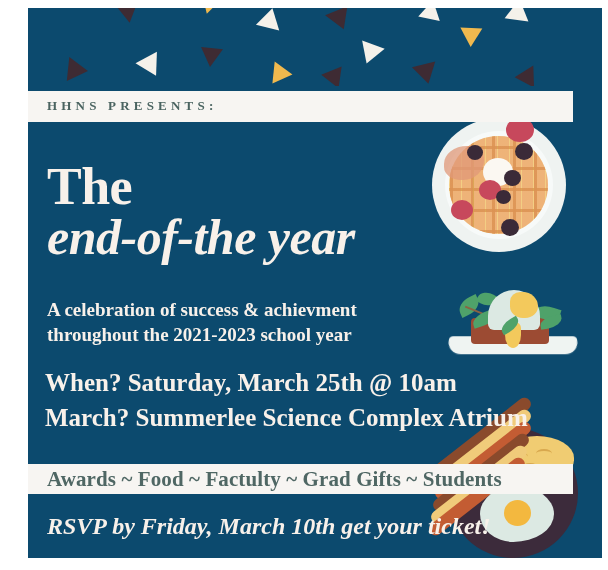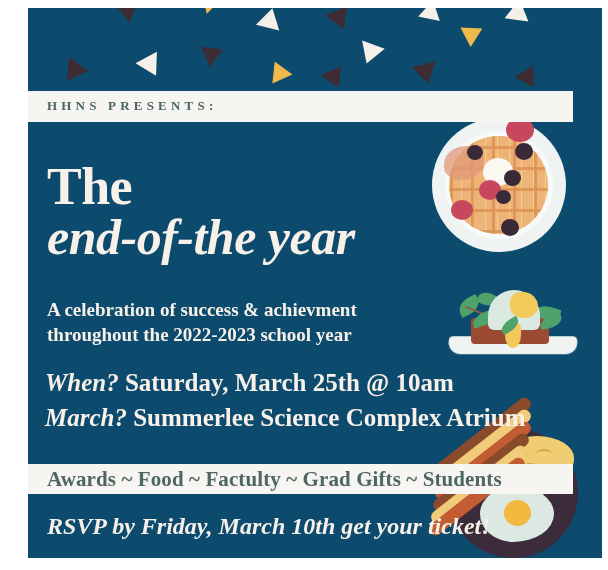--- a/index.html
+++ b/index.html
@@ -260,21 +260,21 @@
     position: absolute;
     left: 17px;
     top: 358px;
     color: #F8F1EA;
     font-family: "Liberation Serif", serif;
     font-weight: 700;
     font-size: 25px;
     line-height: 1.38;
     white-space: nowrap;
   }
-  .details .q { font-style: italic; }
+  .details .q { }
 
   
   .rsvp {
     position: absolute;
     left: 19px;
     top: 505px;
     color: #F8F1EA;
     font-family: "Liberation Serif", serif;
     font-weight: 700;
     font-style: italic;
@@ -359,21 +359,21 @@
       <div class="presents-text">HHNS PRESENTS:</div>
     </div>
 
     <div class="headline">
       <div class="hl-line">The</div>
       <div class="hl-line italic">end-of-the year</div>
     </div>
 
     <div class="subtitle">
       <div>A celebration of success &amp; achievment</div>
-      <div>throughout the 2022-2023 school year</div>
+      <div>throughout the 2021-2023 school year</div>
     </div>
 
     <div class="details">
       <div>
         <span class="q">When?</span>
         <span>Saturday, March 25th @ 10am</span>
       </div>
       <div>
         <span class="q">March?</span>
         <span>Summerlee Science Complex Atrium</span>

